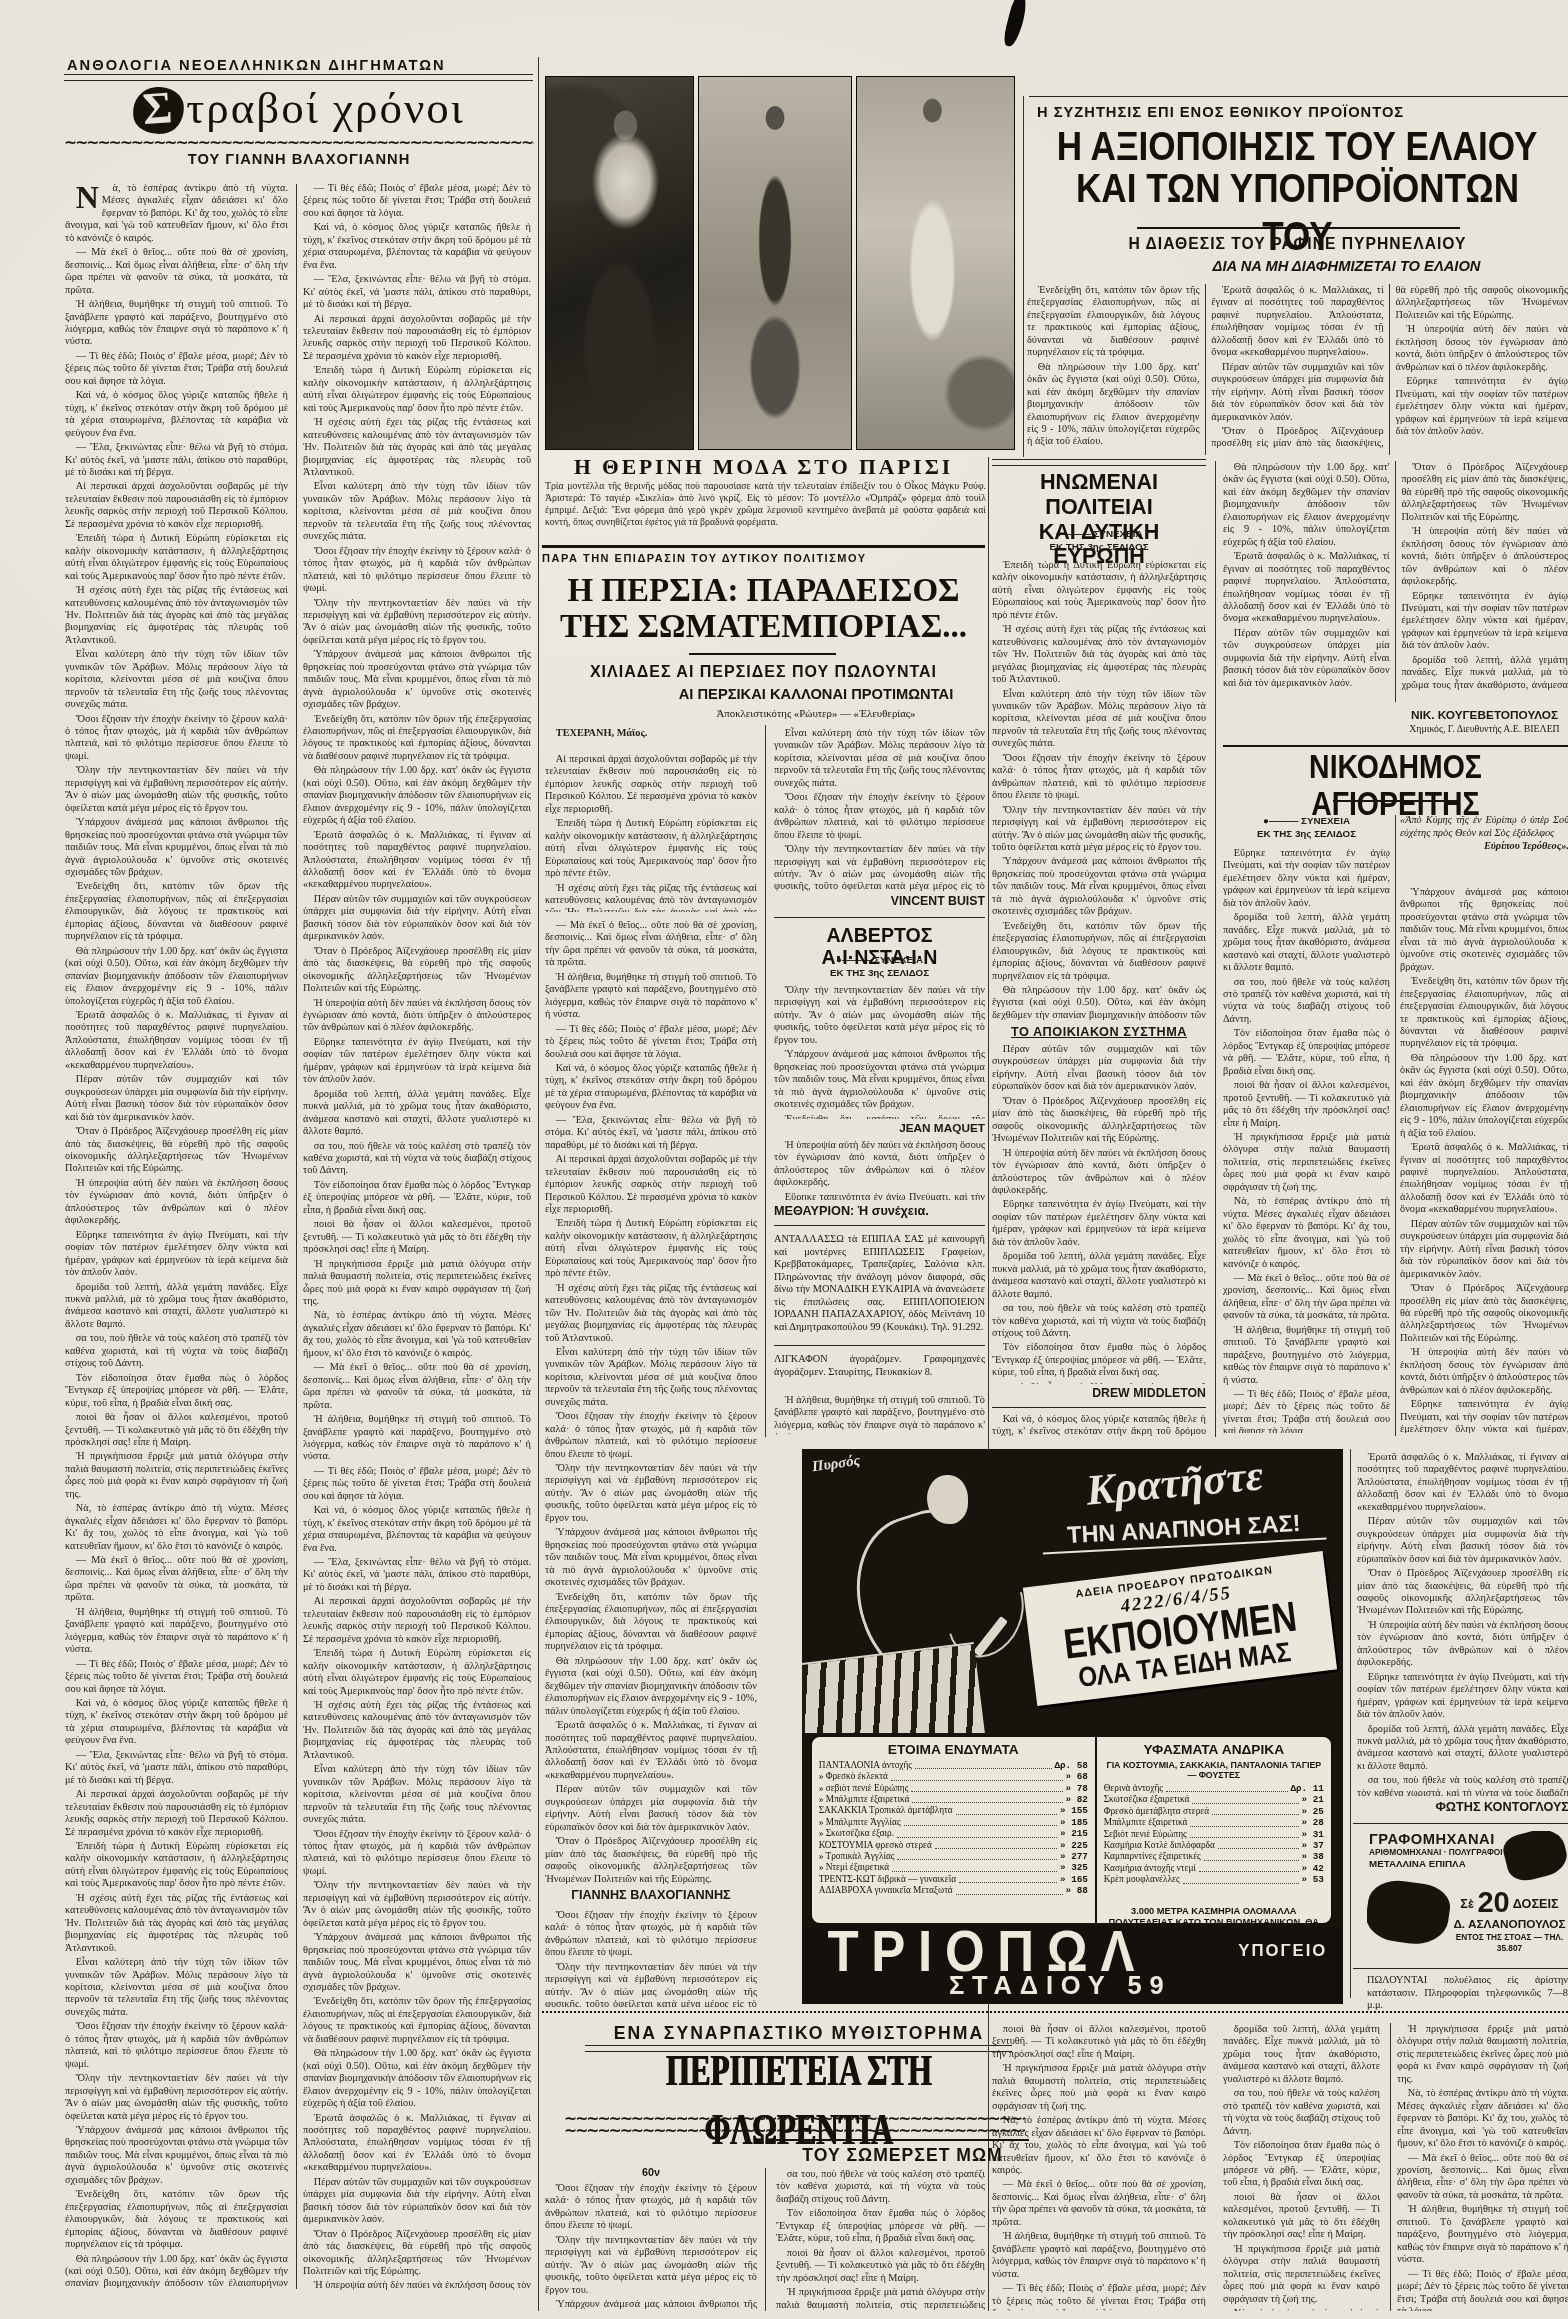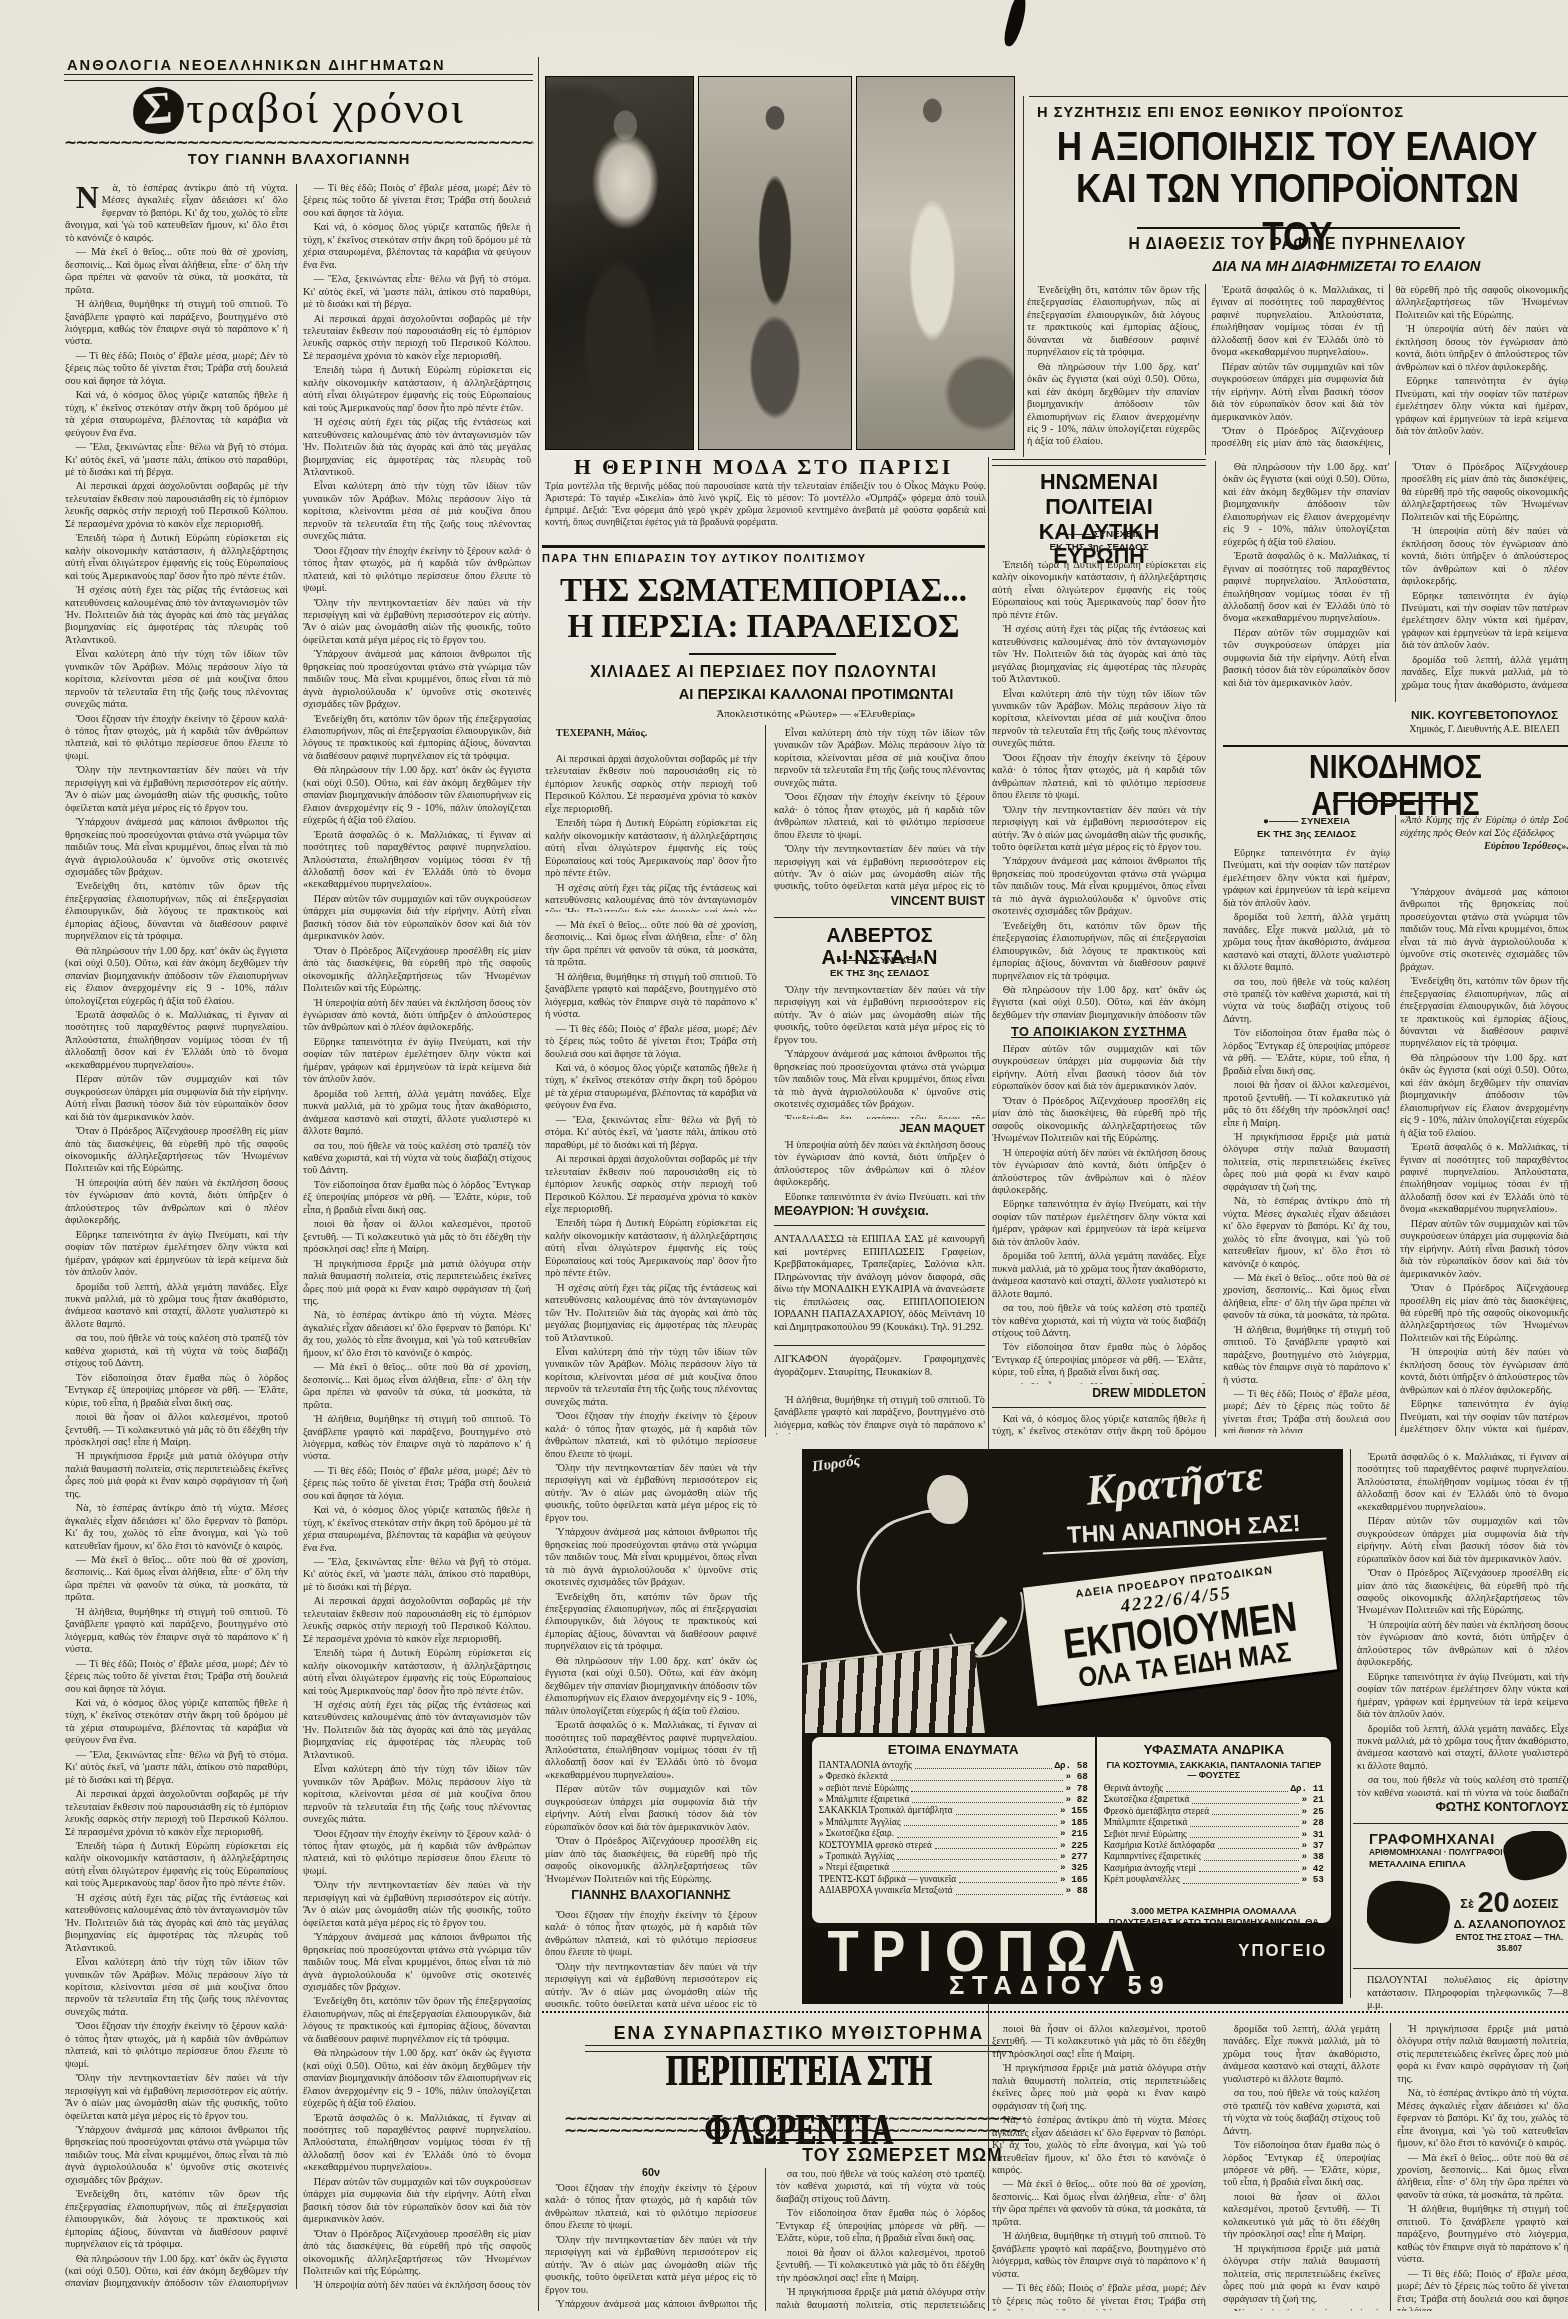--- a/index.html
+++ b/index.html
@@ -211,22 +211,22 @@
       radial-gradient(37px 113px at 48% 52%, #dcd8cb 0 55%, transparent 63%),
       radial-gradient(59px 59px at 80% 85%, #6e695d 0 55%, transparent 66%),
       linear-gradient(180deg,#a8a396 0%,#c4bfb1 40%,#8e8a7c 100%);"></div>
 
   <div class="headline" style="left:542px;top:455px;width:443px;font:bold 21.6px 'Liberation Serif',serif;letter-spacing:2.9px;">Η ΘΕΡΙΝΗ ΜΟΔΑ ΣΤΟ ΠΑΡΙΣΙ</div>
   <div class="col" style="left:545px;top:480px;width:441px;height:63px;font-size:9.8px;">Τρία μοντέλλα τῆς θερινῆς μόδας ποὺ παρουσίασε κατὰ τὴν τελευταίαν ἐπίδειξίν του ὁ Οἶκος Μάγκυ Ρούφ. Ἀριστερά: Τὸ ταγιὲρ «Σικελία» ἀπὸ λινὸ γκρίζ. Εἰς τὸ μέσον: Τὸ μοντέλλο «Ὀμπράζ» φόρεμα ἀπὸ τουὶλ ἐμπριμέ. Δεξιά: Ἕνα φόρεμα ἀπὸ γερὸ γκρὲν χρῶμα λεμονιοῦ κεντημένο ἀνεβατὰ μὲ φούστα φαρδειὰ καὶ κοντή, ὅπως συνηθίζεται ἐφέτος γιὰ τὰ βραδυνὰ φορέματα.</div>
 
   <div class="hrh" style="left:542px;top:545px;width:443px;"></div>
   <div class="kicker" style="left:542px;top:552px;width:443px;font-size:11px;letter-spacing:1.5px;">ΠΑΡΑ ΤΗΝ ΕΠΙΔΡΑΣΙΝ ΤΟΥ ΔΥΤΙΚΟΥ ΠΟΛΙΤΙΣΜΟΥ</div>
   <div class="headline" style="left:542px;top:573px;width:443px;font:bold 33px/1.08 'Liberation Serif',serif;">
+    <span style="display:block;">Η ΠΕΡΣΙΑ: ΠΑΡΑΔΕΙΣΟΣ</span>
     <span style="display:block;">ΤΗΣ ΣΩΜΑΤΕΜΠΟΡΙΑΣ...</span>
-    <span style="display:block;">Η ΠΕΡΣΙΑ: ΠΑΡΑΔΕΙΣΟΣ</span>
   </div>
   <div class="hr" style="left:689px;top:653px;width:147px;height:2px;background:#17140e;"></div>
   <div class="kicker" style="left:542px;top:663px;width:443px;text-align:center;font-size:16px;letter-spacing:1px;">ΧΙΛΙΑΔΕΣ ΑΙ ΠΕΡΣΙΔΕΣ ΠΟΥ ΠΩΛΟΥΝΤΑΙ</div>
   <div class="kicker" style="left:647px;top:686px;width:338px;text-align:center;font-size:14.7px;">ΑΙ ΠΕΡΣΙΚΑΙ ΚΑΛΛΟΝΑΙ ΠΡΟΤΙΜΩΝΤΑΙ</div>
   <div class="headline" style="left:647px;top:707px;width:338px;font:10.8px 'Liberation Serif',serif;">Ἀποκλειστικότης «Ρώυτερ» — «Ἐλευθερίας»</div>
   <div class="col" style="left:545px;top:727px;width:212px;height:184px;">
     <p class="dateline">ΤΕΧΕΡΑΝΗ, Μάϊος.</p>
   </div>
   <div class="col" style="left:545px;top:753px;width:212px;height:159px;">
       <p>Αἱ περσικαὶ ἀρχαὶ ἀσχολοῦνται σοβαρῶς μὲ τὴν τελευταίαν ἔκθεσιν ποὺ παρουσιάσθη εἰς τὸ ἐμπόριον λευκῆς σαρκὸς στὴν περιοχὴ τοῦ Περσικοῦ Κόλπου. Σὲ περασμένα χρόνια τὸ κακὸν εἶχε περιορισθῆ.</p>

